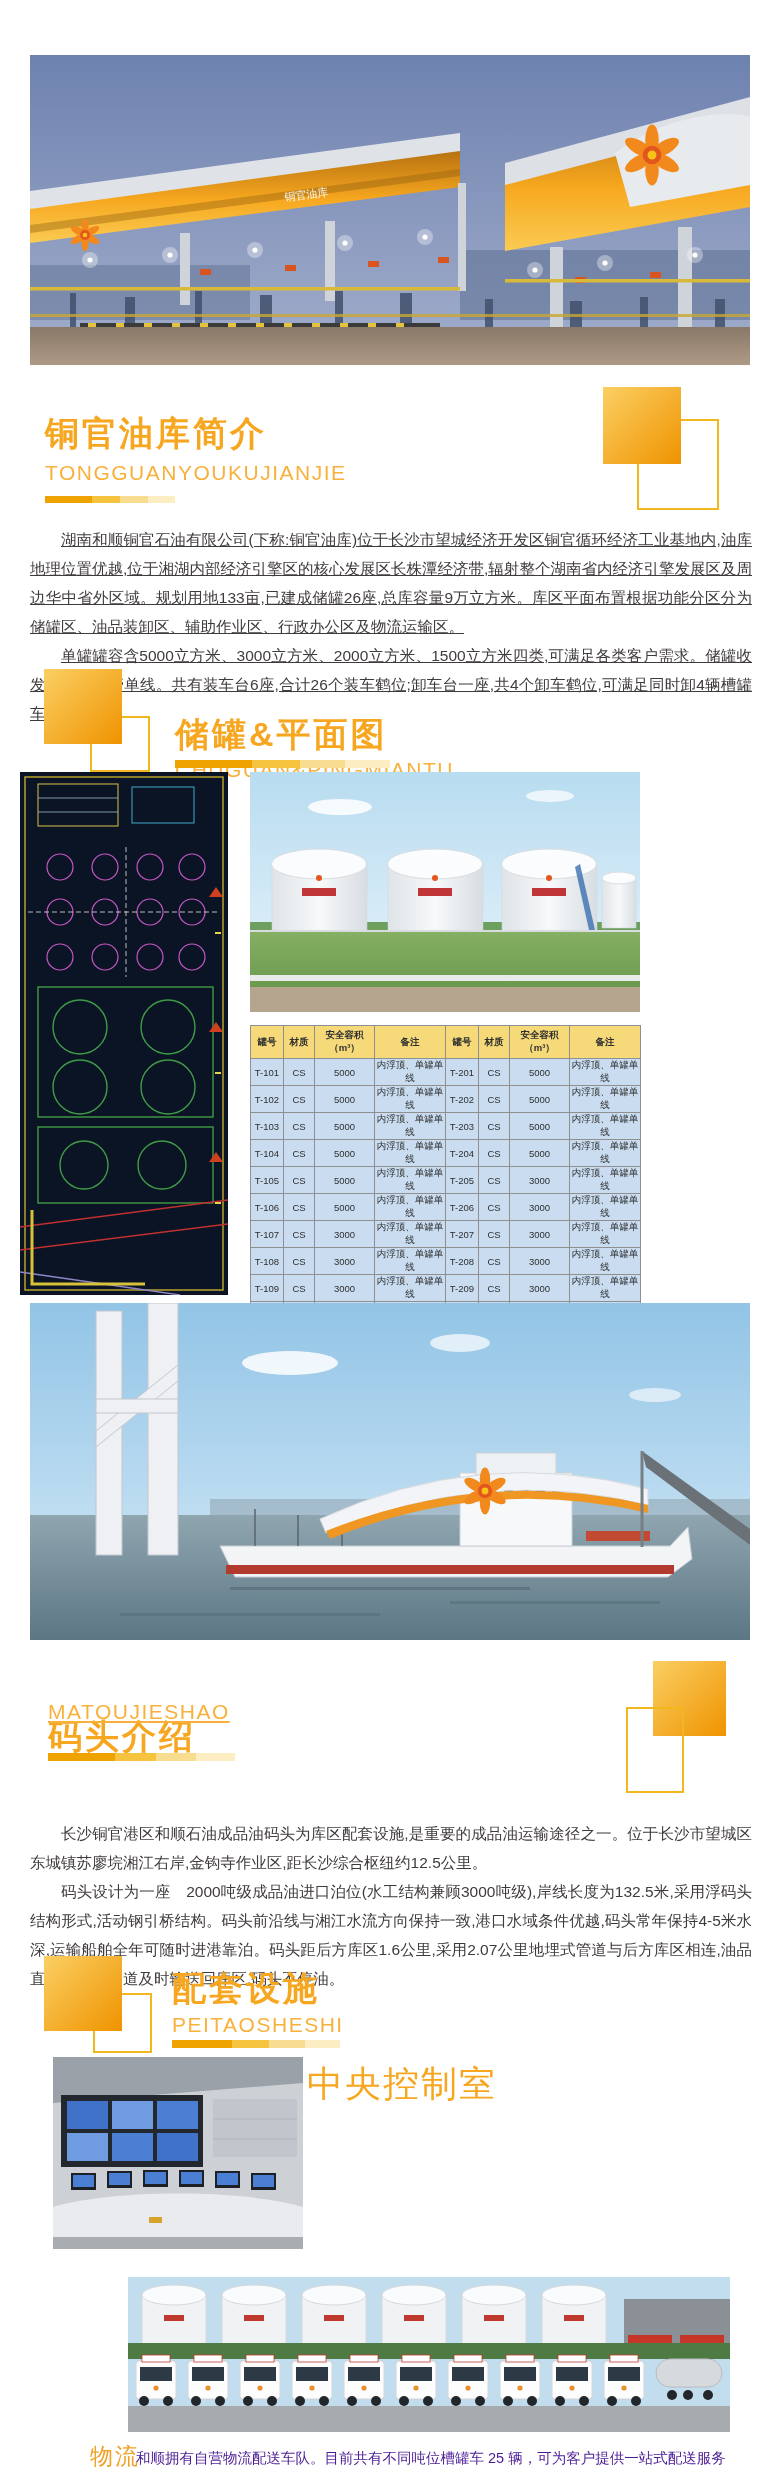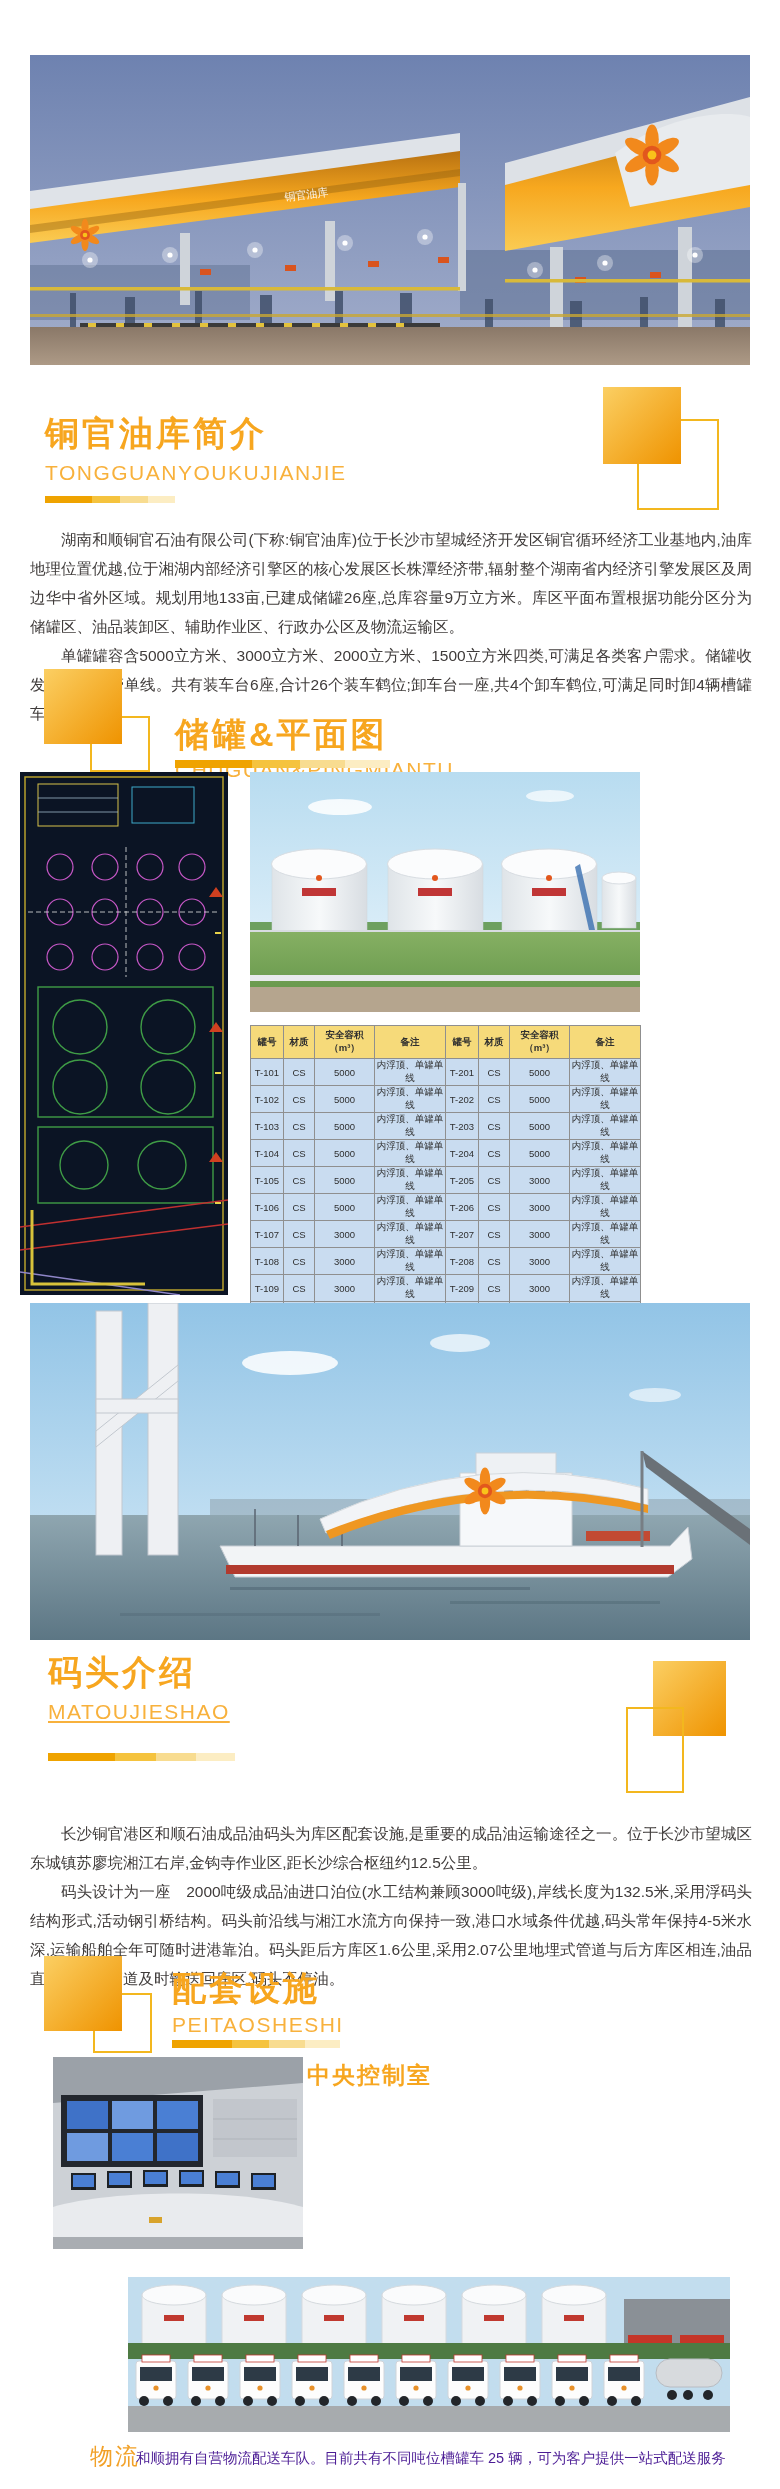--- a/index.html
+++ b/index.html
@@ -27,54 +27,54 @@
   .cr-text p{margin:0;text-indent:2em;}
 
   
   .hero{left:30px;top:55px;width:720px;height:310px;}
 
   .d1{left:603px;top:387px;width:78px;height:77px;}
   .o1{left:637px;top:419px;width:78px;height:87px;}
   .title1{left:45px;top:413px;}
   .py1{left:45px;top:461px;}
   .bar1{left:45px;top:496px;width:130px;}
-  .bt1{left:30px;top:525px;width:722px;}
+  .bt1{left:30px;top:525px;width:722px;text-decoration:underline;}
 
   .d2{left:44px;top:669px;width:78px;height:75px;}
   .o2{left:90px;top:716px;width:56px;height:52px;}
   .title2{left:175px;top:682px;margin-top:32px;}
   .py2{left:175px;top:758px;}
   .bar2{left:175px;top:760px;width:215px;height:8px;}
 
   .cad{left:20px;top:772px;width:208px;height:523px;}
   .tankphoto{left:250px;top:772px;width:390px;height:240px;}
 
   .tank-table{position:absolute;left:250px;top:1025px;width:390px;border-collapse:collapse;
       table-layout:fixed;font-size:9.5px;color:#2F2F2F;text-align:center;}
   .tank-table th{background:#F6DA7A;font-weight:700;height:32px;border:1px solid #8F8F8F;padding:0;}
   .tank-table td{background:#C9DCF0;height:15px;border:1px solid #8F8F8F;padding:0 1px;}
   .c1{width:33px;} .c2{width:31px;} .c3{width:60px;} .c4{width:71px;}
 
   .ship{left:30px;top:1303px;width:720px;height:337px;}
 
-  .title3{left:48px;top:1652px;}
+  .title3{left:48px;top:1716px;}
   .py3{left:48px;top:1700px;text-decoration:underline;}
   .bar3{left:48px;top:1753px;width:187px;height:8px;}
   .d3{left:653px;top:1661px;width:73px;height:75px;}
   .o3{left:626px;top:1707px;width:54px;height:82px;}
   .bt3{left:30px;top:1781px;width:722px;margin-top:38px;}
 
   .d4{left:44px;top:1956px;width:78px;height:75px;}
   .o4{left:93px;top:1993px;width:55px;height:56px;}
   .title4{left:172px;top:1968px;}
   .py4{left:172px;top:2013px;}
   .bar4{left:172px;top:2040px;width:168px;height:8px;}
 
   .crphoto{left:53px;top:2057px;width:250px;height:192px;}
-  .cr-title{left:307px;top:2060px;margin:0;font-size:23px;font-weight:700;letter-spacing:2px;color:#F7A61F;}
+  .cr-title{left:307px;top:2060px;margin:0;font-size:36px;font-weight:400;letter-spacing:2px;color:#F7A61F;}
   .cr-body{left:307px;top:2106px;width:442px;}
 
   .trucks{left:128px;top:2277px;width:602px;height:155px;}
 
   .log-label{left:90px;top:2441px;font-size:23px;color:#F2A128;letter-spacing:2px;}
   .log-text{left:136px;top:2449px;width:600px;font-size:14.5px;color:#4c1d95;}
 </style>
 </head>
 <body>
 

